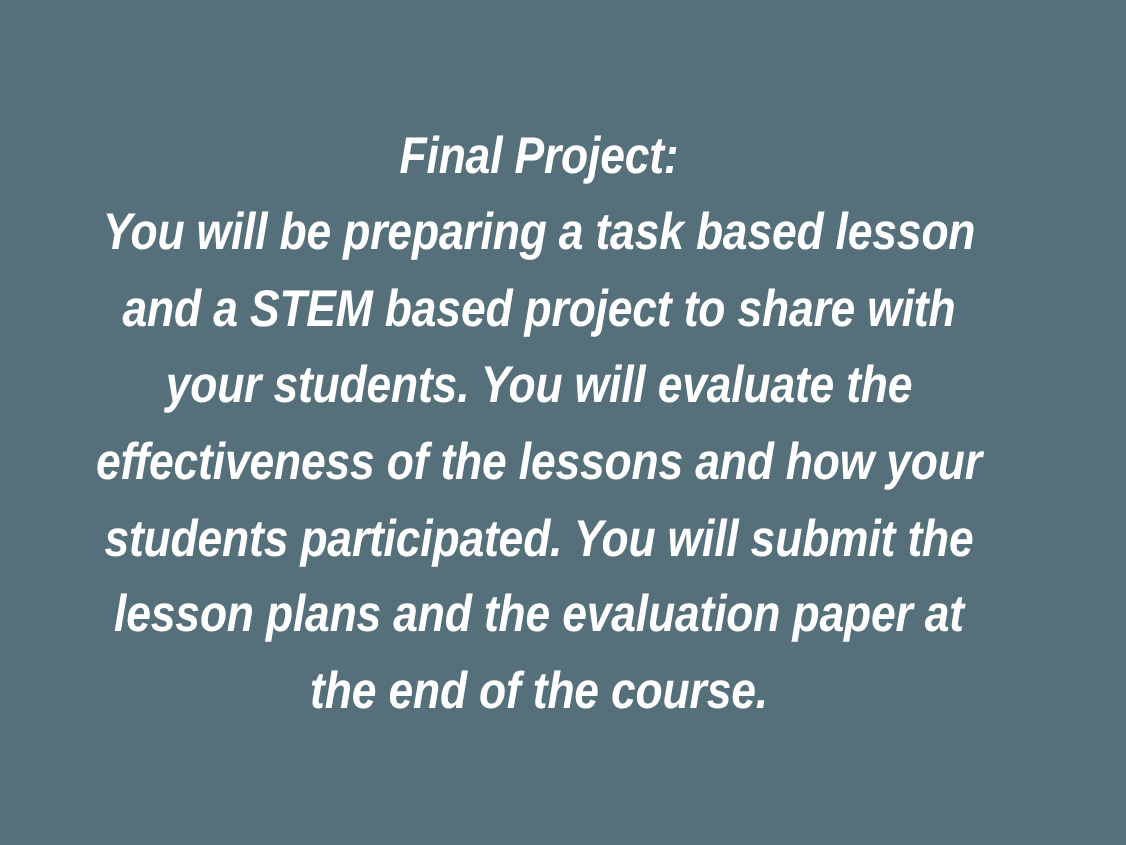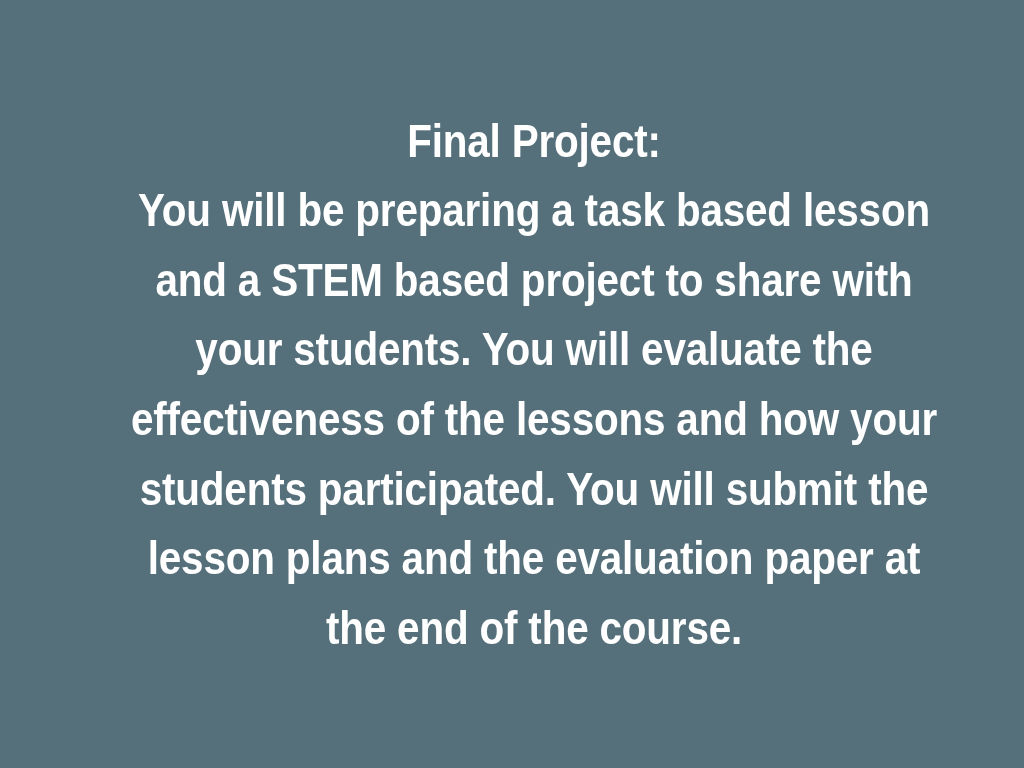--- a/index.html
+++ b/index.html
@@ -12,22 +12,23 @@
     overflow: hidden;
     font-family: "Liberation Sans", sans-serif;
   }
   .slide {
     position: relative;
     width: 1024px;
     height: 768px;
     background: #55707a;
     display: flex;
     align-items: center;
-    justify-content: flex-end;
+    justify-content: flex-start;
     box-sizing: border-box;
+    font-style: italic;
   }
   .slide-body {
     width: 980px;
     text-align: center;
     color: #ffffff;
     padding: 0 14px;
     box-sizing: border-box;
   }
   .slide-heading {
     font-family: "Liberation Sans Narrow", "Liberation Sans", sans-serif;

